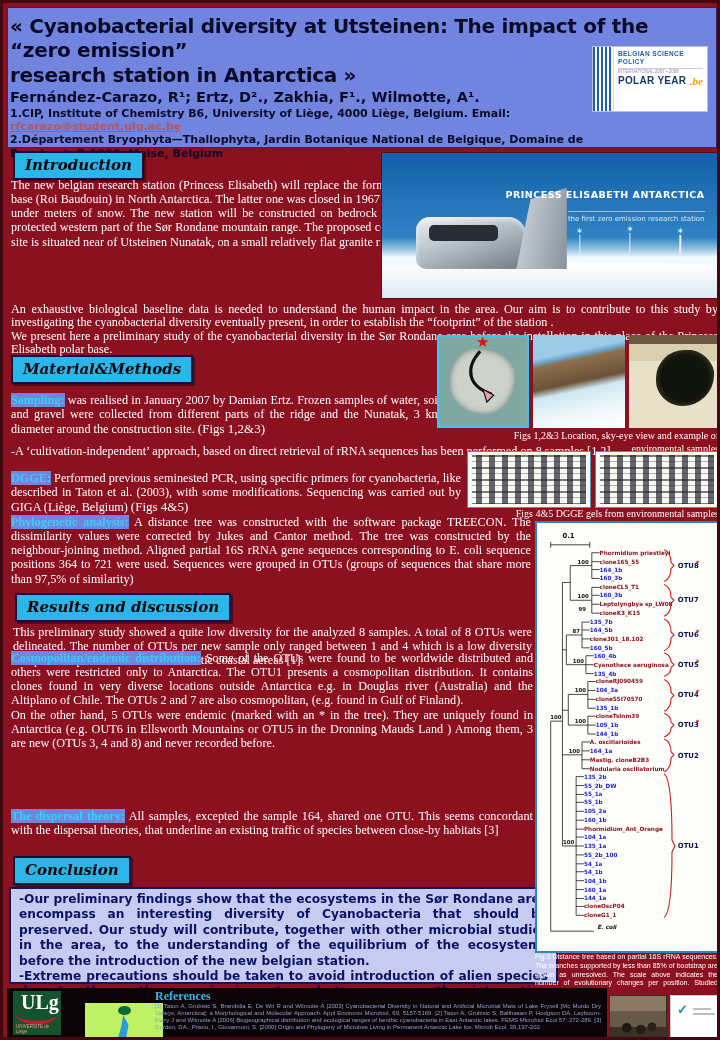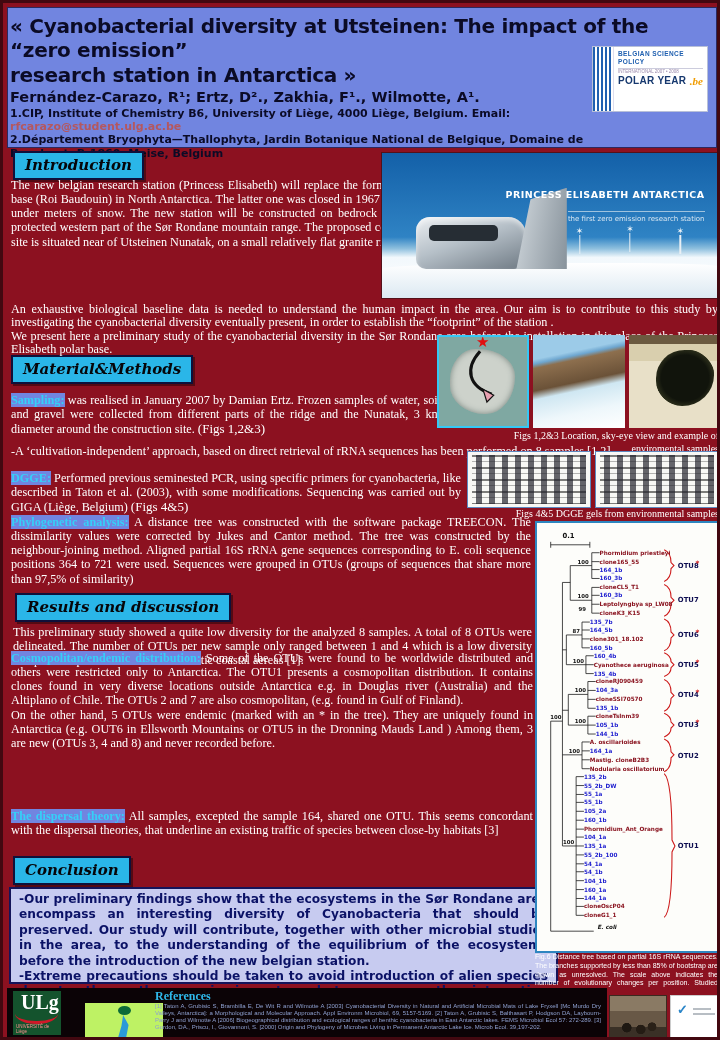--- a/index.html
+++ b/index.html
@@ -4,21 +4,21 @@
 <style>
   html,body{margin:0;padding:0;background:#2a2a2a}
   .poster{position:relative;width:720px;height:1040px;background:#8c1120;overflow:hidden;
           border:3px solid #420810;box-sizing:border-box;font-family:"Liberation Serif",serif}
   
   .hdr{position:absolute;left:4px;top:4px;width:710px;height:141px;background:#7185e0;
        border:1px solid #2a2a60;box-sizing:border-box;padding:6px 2px;color:#0b0b26}
   .t1,.t2{font:700 20px/1.22 "DejaVu Sans",sans-serif;letter-spacing:-.3px}
   .authors{font:700 14.5px/1.2 "DejaVu Sans",sans-serif;margin-top:2px}
   .affil{font:700 11px/1.22 "DejaVu Sans",sans-serif;width:585px}
-  .email{color:#b4575f;cursor:pointer}
+  .email{color:#b4575f;text-decoration:underline;cursor:pointer}
   .bsp{position:absolute;right:8px;top:38px;width:116px;height:66px;background:#fff;
        border:1px solid #b8c0d8;display:flex;box-sizing:border-box}
   .bsp-stripes{width:20px;background:repeating-linear-gradient(90deg,#2060b0 0 2px,#fff 2px 4px);
        border-right:1px solid #dde}
   .bsp-right{flex:1;padding:3px 4px;display:flex;flex-direction:column}
   .bsp-l1{font:700 6.5px/1.2 "Liberation Sans",sans-serif;color:#2060b0;letter-spacing:.4px;
        border-bottom:1px solid #ccd;padding-bottom:2px}
   .bsp-l2{font:4.5px/1.4 "Liberation Sans",sans-serif;color:#98a}
   .bsp-row{display:flex;align-items:flex-start;justify-content:space-between;margin-top:1px}
   .bsp-l3{font:700 10px/1 "Liberation Sans",sans-serif;color:#16386e;letter-spacing:.3px}

